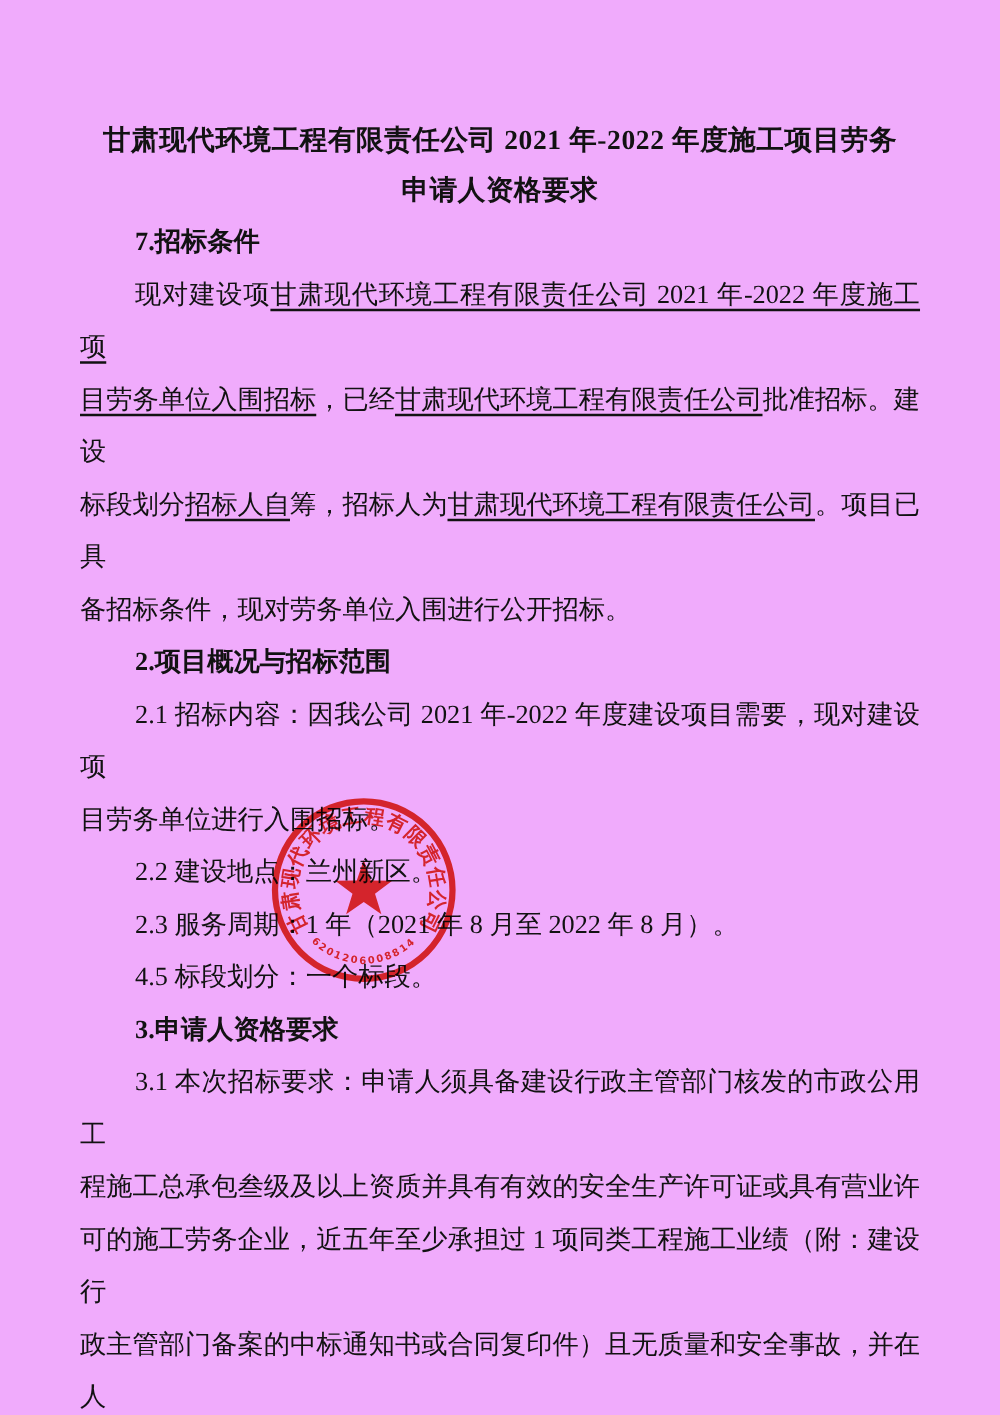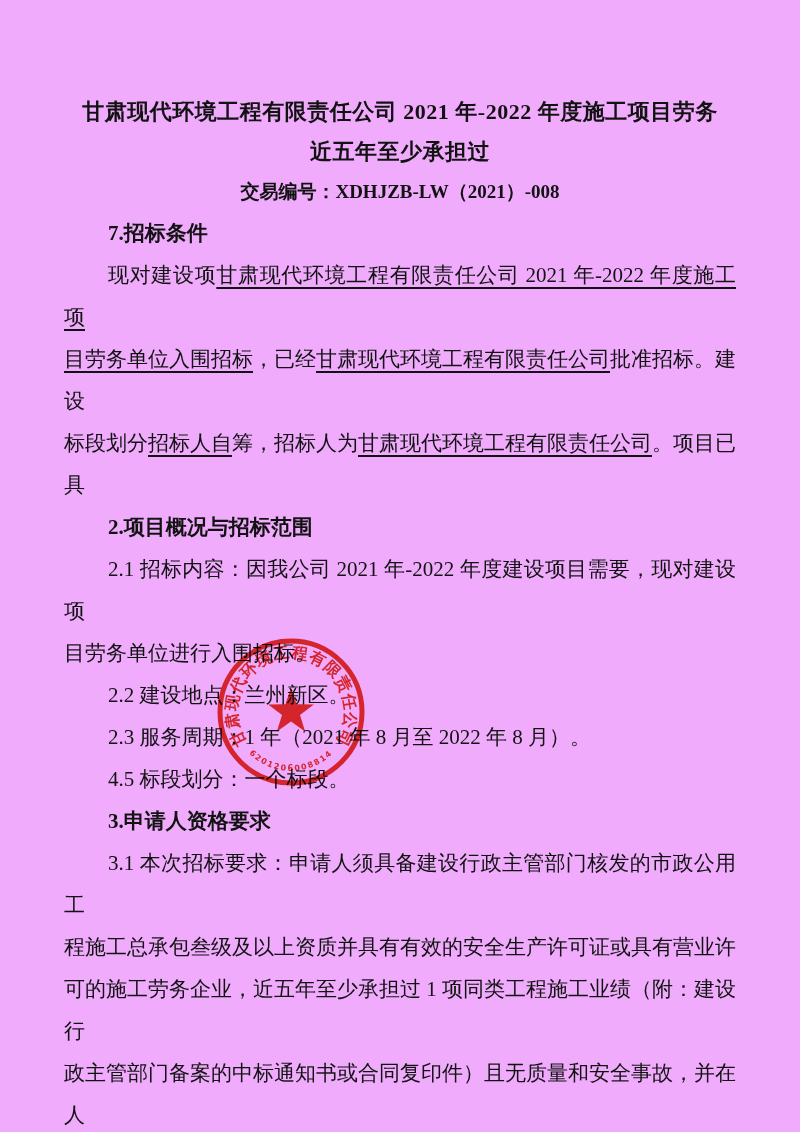--- a/index.html
+++ b/index.html
@@ -39,27 +39,27 @@
     font-weight:bold;font-size:8px;letter-spacing:1.6px;
   }
 </style>
 </head>
 <body>
 
 <div class="page">
 
   <div class="doc">
     <div class="title-line">甘肃现代环境工程有限责任公司 2021 年-2022 年度施工项目劳务</div>
-    <div class="title-line">近五年至少承担过</div>
-    <div class="trans-line">交易编号：XDHJZB-LW（2021）-008</div>
+    <div class="title-line">申请人资格要求</div>
     <div class="doc-body" id="doc-body">
         <div class="heading">7.招标条件</div>
         <div class="line justify indent"><span>现对建设项</span><span class="u">甘肃现代环境工程有限责任公司 2021 年-2022 年度施工项</span></div>
         <div class="line justify"><span class="u">目劳务单位入围招标</span><span>，已经</span><span class="u">甘肃现代环境工程有限责任公司</span><span>批准招标。建设</span></div>
         <div class="line justify"><span>标段划分</span><span class="u">招标人自</span><span>筹，招标人为</span><span class="u">甘肃现代环境工程有限责任公司</span><span>。项目已具</span></div>
+        <div class="line"><span>备招标条件，现对劳务单位入围进行公开招标。</span></div>
         <div class="heading">2.项目概况与招标范围</div>
         <div class="line justify indent"><span>2.1 招标内容：因我公司 2021 年-2022 年度建设项目需要，现对建设项</span></div>
         <div class="line"><span>目劳务单位进行入围招标。</span></div>
         <div class="line indent"><span>2.2 建设地点：兰州新区。</span></div>
         <div class="line indent"><span>2.3 服务周期：1 年（2021 年 8 月至 2022 年 8 月）。</span></div>
         <div class="line indent"><span>4.5 标段划分：一个标段。</span></div>
         <div class="heading">3.申请人资格要求</div>
         <div class="line justify indent"><span>3.1 本次招标要求：申请人须具备建设行政主管部门核发的市政公用工</span></div>
         <div class="line justify"><span>程施工总承包叁级及以上资质并具有有效的安全生产许可证或具有营业许</span></div>
         <div class="line justify"><span>可的施工劳务企业，近五年至少承担过 1 项同类工程施工业绩（附：建设行</span></div>

